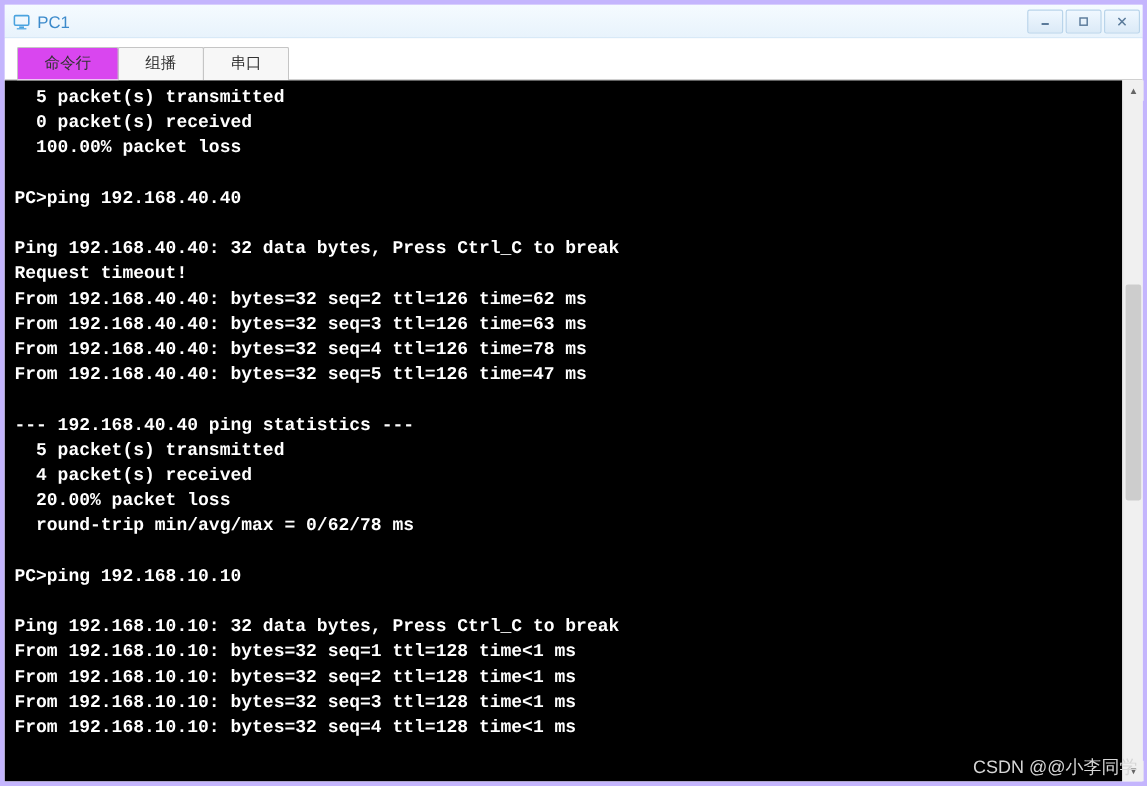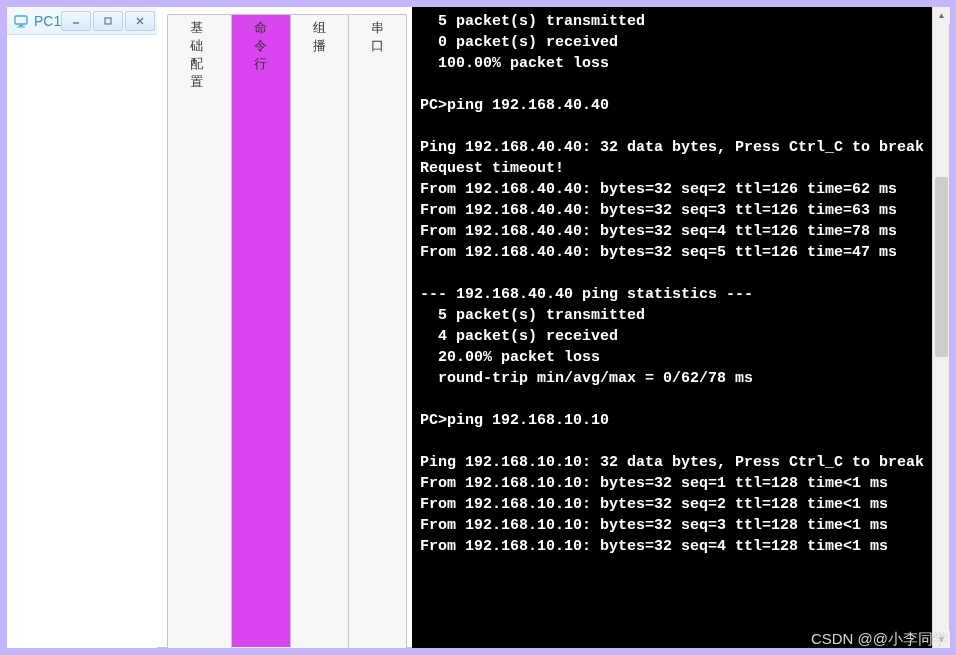--- a/index.html
+++ b/index.html
@@ -9,25 +9,25 @@
     }
     body {
       font-family: "Microsoft YaHei", Arial, sans-serif;
       background: #fff;
       width: 956px;
       height: 655px;
       overflow: hidden;
       position: relative;
     }
     .window-frame {
-      border: 7px solid #c4b5fd;
+      border: 4px solid #c4b5fd;
       background: #fff;
       height: 100%;
       display: flex;
-      flex-direction: row;
+      flex-direction: column;
     }
     .titlebar {
       background: linear-gradient(to bottom, #f5fbff, #e8f3fc);
       border-bottom: 1px solid #d0e4f5;
       height: 28px;
       display: flex;
       align-items: center;
       justify-content: space-between;
       padding: 0 2px 0 6px;
     }
@@ -177,21 +177,20 @@
       <div class="win-btn">
         <svg width="10" height="10" viewBox="0 0 10 10">
             <line x1="2" y1="2" x2="8" y2="8" stroke="#5a7a9a" stroke-width="1.3"></line>
             <line x1="8" y1="2" x2="2" y2="8" stroke="#5a7a9a" stroke-width="1.3"></line>
           </svg>
       </div>
     </div>
   </div>
 
   <div class="tabs-row">
-    <div class="tab">基础配置</div>
     <div class="tab active">命令行</div>
     <div class="tab">组播</div>
     <div class="tab">串口</div>
   </div>
 
   <div class="terminal-wrapper">
     <div class="terminal" id="terminal">  5 packet(s) transmitted
   0 packet(s) received
   100.00% packet loss
 

